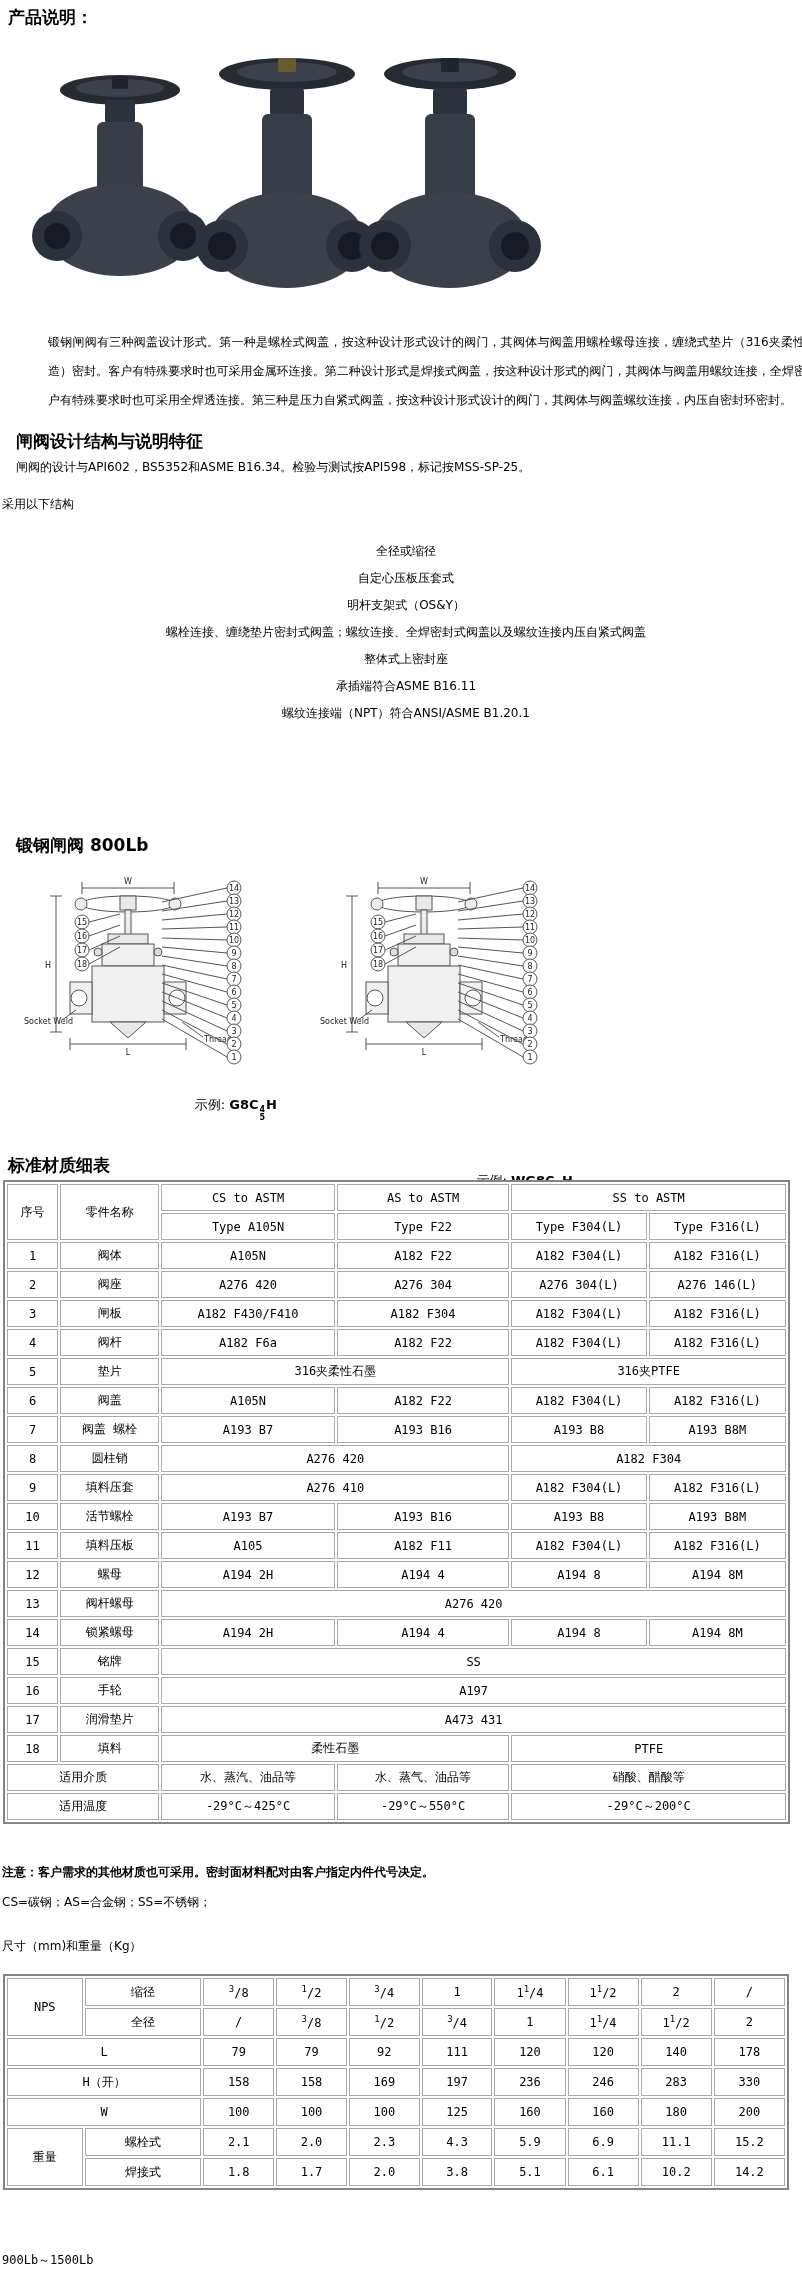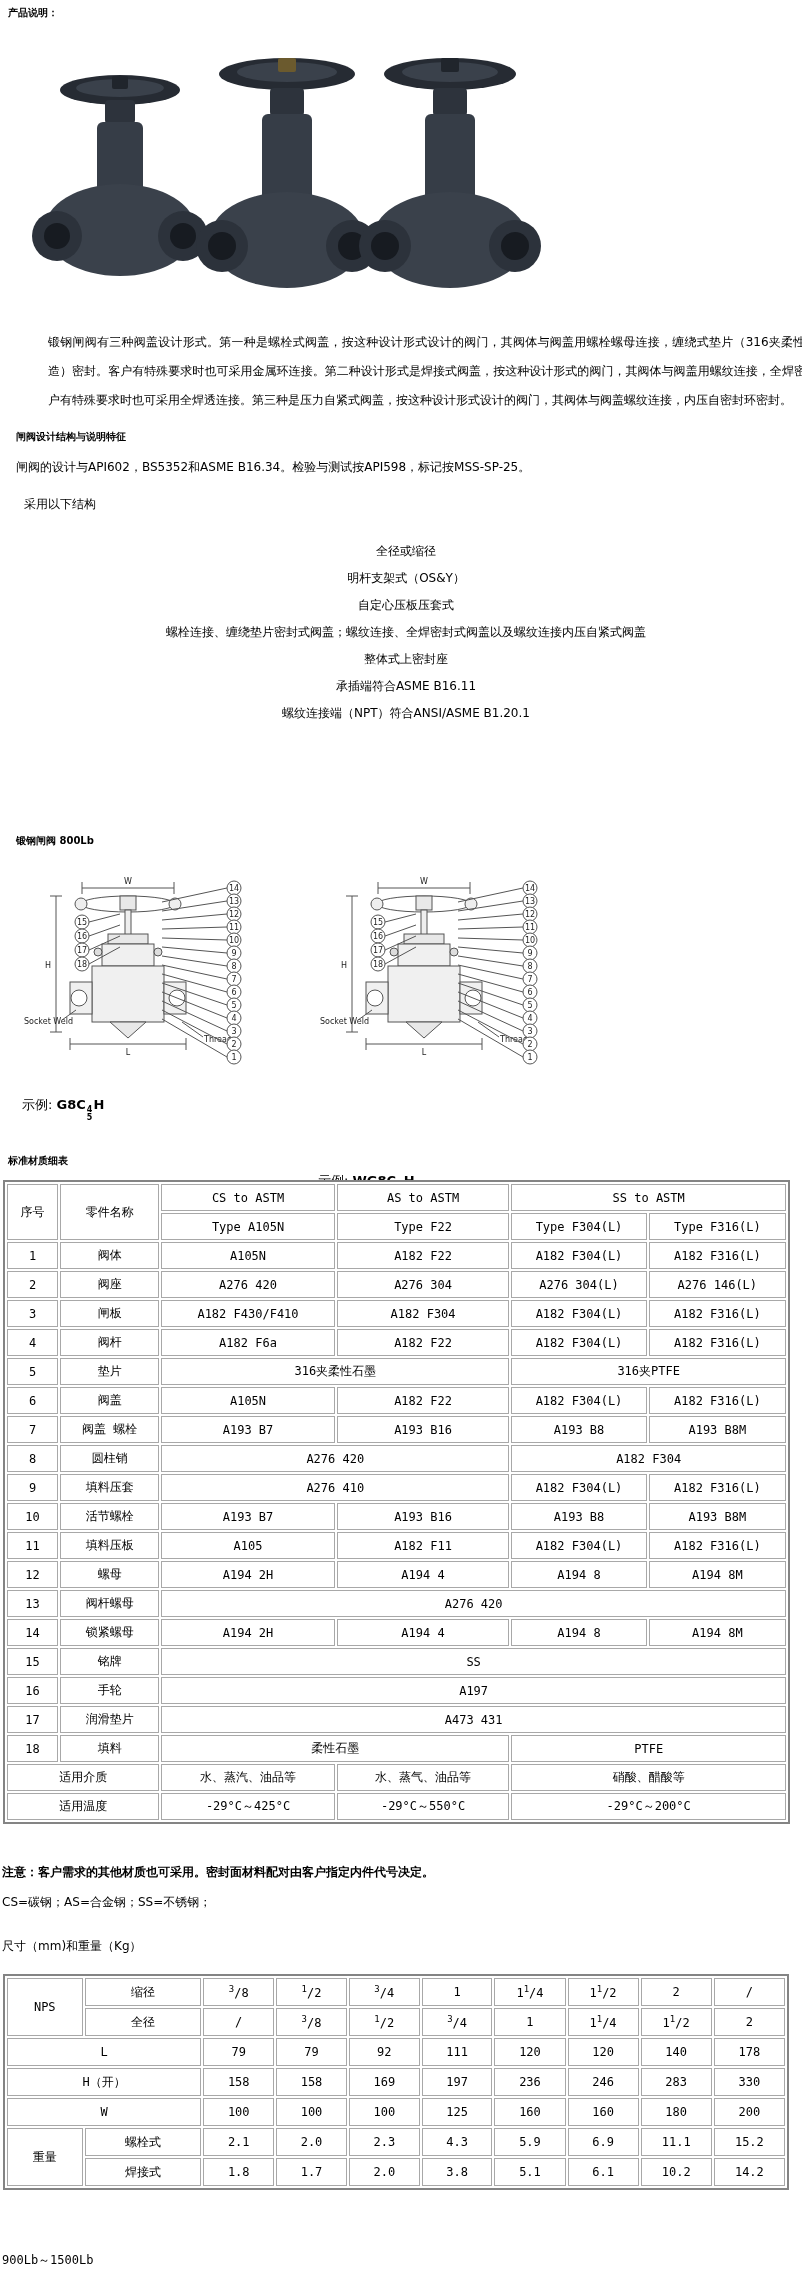--- a/index.html
+++ b/index.html
@@ -1,28 +1,28 @@
 <!DOCTYPE html>
 <html><head>
 <meta charset="utf-8">
 <style>
   html,body{margin:0;padding:0;background:#fff;}
   body{width:802px;height:2279px;position:relative;font-family:"DejaVu Sans",sans-serif;font-size:12px;color:#000;}
   .abs{position:absolute;}
   .bold{font-weight:bold;}
-  .h13{font-size:10px;}
+  .h13{font-size:17px;}
   .just{text-align:justify;line-height:29px;margin-left:44px;}
   .feat{line-height:27px;}
   .mono{font-family:"DejaVu Sans Mono",monospace;}
   table{border-collapse:separate;border-spacing:2px;background:#fff;border:2px solid #848484;}
   td{border:1px solid #a8a8a8;text-align:center;vertical-align:middle;font-size:12px;padding:0 3px;}
   #mat-table td{height:25px;}
   #dims-table td{height:26px;}
   sup{font-size:9px;}
-  .cap{text-align:left;font-size:13px;}
+  .cap{text-align:right;font-size:13px;}
   .stk{display:inline-flex;flex-direction:column;align-items:center;font-size:8px;line-height:8px;vertical-align:-3px;font-weight:bold;margin:0 1px;}
   .stk i{font-style:normal;}
   .tdraw line,.tdraw path,.tdraw rect,.tdraw circle,.tdraw ellipse{stroke:#555;stroke-width:1;}
   .tdraw text{stroke:none;fill:#222;font-size:8px;text-anchor:middle;font-family:"DejaVu Sans",sans-serif;}
   .tdraw .lab{text-anchor:start;}
 </style>
 </head>
 <body>
 
 <div class="abs bold h13" style="left:8px;top:6px;">产品说明：</div>
@@ -63,25 +63,25 @@
       <circle cx="-65" cy="202" r="14" fill="#171b21"></circle>
     <circle cx="65" cy="202" r="26" fill="#2c323b"></circle>
       <circle cx="65" cy="202" r="14" fill="#171b21"></circle>
   </g>
 </svg>
 
 <div class="abs just" style="left:4px;top:328px;width:794px;">锻钢闸阀有三种阀盖设计形式。第一种是螺栓式阀盖，按这种设计形式设计的阀门，其阀体与阀盖用螺栓螺母连接，缠绕式垫片（316夹柔性石墨制造）密封。客户有特殊要求时也可采用金属环连接。第二种设计形式是焊接式阀盖，按这种设计形式的阀门，其阀体与阀盖用螺纹连接，全焊密封。客户有特殊要求时也可采用全焊透连接。第三种是压力自紧式阀盖，按这种设计形式设计的阀门，其阀体与阀盖螺纹连接，内压自密封环密封。</div>
 
 <div class="abs bold h13" style="left:16px;top:430px;">闸阀设计结构与说明特征</div>
 <div class="abs" style="left:16px;top:459px;width:780px;">闸阀的设计与API602，BS5352和ASME B16.34。检验与测试按API598，标记按MSS-SP-25。</div>
-<div class="abs" style="left:24px;top:496px;">采用以下结构</div>
+<div class="abs" style="left:2px;top:496px;">采用以下结构</div>
 <div class="abs" style="left:16px;top:538px;width:780px;text-align:center;">
   <div class="feat">全径或缩径</div>
+  <div class="feat">自定心压板压套式</div>
   <div class="feat">明杆支架式（OS&amp;Y）</div>
-  <div class="feat">自定心压板压套式</div>
   <div class="feat">螺栓连接、缠绕垫片密封式阀盖；螺纹连接、全焊密封式阀盖以及螺纹连接内压自紧式阀盖</div>
   <div class="feat">整体式上密封座</div>
   <div class="feat">承插端符合ASME B16.11</div>
   <div class="feat">螺纹连接端（NPT）符合ANSI/ASME B1.20.1</div>
 </div>
 
 <div class="abs bold h13" style="left:16px;top:834px;">锻钢闸阀 800Lb</div>
 
 <svg class="abs tdraw" style="left:22px;top:872px;" width="255" height="212" viewBox="0 0 255 212">
   <line x1="60" y1="16" x2="152" y2="16"></line>

